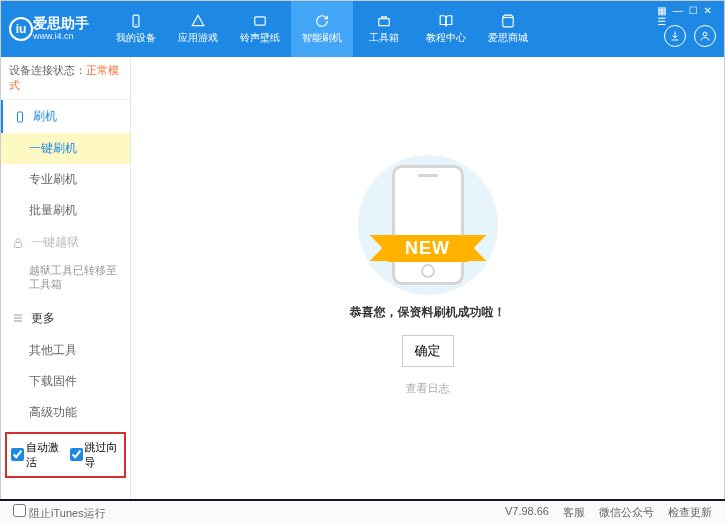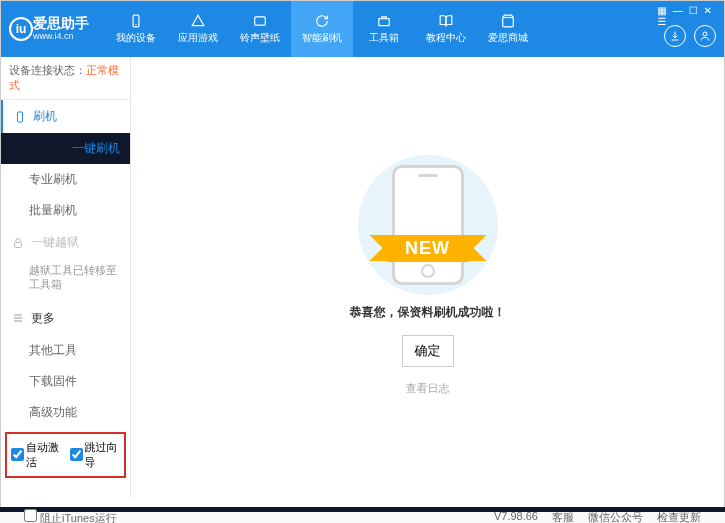--- a/index.html
+++ b/index.html
@@ -19,38 +19,38 @@
 .win-btns span { cursor: pointer; }
 .circle-btn { width: 22px; height: 22px; border: 1.5px solid #fff; border-radius: 50%; display: flex; align-items: center; justify-content: center; cursor: pointer; }
 .container { display: flex; height: calc(100% - 56px - 24px); }
 .sidebar { width: 130px; border-right: 1px solid #e5e5e5; overflow-y: auto; font-size: 12px; }
 .status-bar { padding: 6px 8px; color: #666; font-size: 11px; border-bottom: 1px solid #eee; }
 .status-bar .mode { color: #ff6b35; }
 .section-hdr { display: flex; align-items: center; gap: 6px; padding: 8px 10px; color: #333; cursor: pointer; }
 .section-hdr.flash { border-left: 2px solid #1e88e5; color: #1e88e5; }
 .section-icon { width: 14px; height: 14px; display: flex; align-items: center; justify-content: center; color: #999; }
 .sub-item { padding: 7px 10px 7px 28px; color: #666; cursor: pointer; }
-.sub-item.active { background: #0f172a; color: #1e88e5; text-align: right; }
+.sub-item.active { background: #fef9c3; color: #1e88e5; }
 .note { padding: 4px 10px 10px 28px; color: #999; font-size: 11px; line-height: 1.3; }
 .checks { border: 2px solid #d32f2f; margin: 4px; padding: 6px 4px; display: flex; gap: 8px; font-size: 11px; }
 .checks label { display: flex; align-items: center; gap: 2px; cursor: pointer; }
 .main { flex: 1; display: flex; flex-direction: column; align-items: center; justify-content: center; gap: 14px; }
 .illus { width: 180px; height: 130px; position: relative; display: flex; align-items: center; justify-content: center; }
 .phone { width: 72px; height: 120px; background: #fff; border: 3px solid #d5d5d5; border-radius: 10px; position: relative; z-index: 2; }
 .phone::before { content: ""; position: absolute; top: 6px; left: 50%; transform: translateX(-50%); width: 20px; height: 3px; background: #d5d5d5; border-radius: 2px; }
 .phone::after { content: ""; position: absolute; bottom: 4px; left: 50%; transform: translateX(-50%); width: 10px; height: 10px; border: 2px solid #d5d5d5; border-radius: 50%; }
 .bg-circle { position: absolute; width: 140px; height: 140px; background: #e8f4fc; border-radius: 50%; z-index: 1; }
 .ribbon { position: absolute; z-index: 3; bottom: 28px; left: 50%; transform: translateX(-50%); background: #ffb300; color: #fff; font-weight: bold; font-size: 18px; padding: 3px 18px; letter-spacing: 1px; }
 .ribbon::before, .ribbon::after { content: ""; position: absolute; top: 0; border: 13px solid #ffb300; }
 .ribbon::before { left: -18px; border-left-color: transparent; }
 .ribbon::after { right: -18px; border-right-color: transparent; }
 .success-text { font-size: 12px; color: #333; font-weight: bold; }
 .ok-btn { padding: 6px 12px; border: 1px solid #ccc; background: #fff; font-size: 13px; cursor: pointer; }
 .log-link { font-size: 11px; color: #aaa; cursor: pointer; }
-.footer { height: 16px; border-top: 5px solid #0f172a; display: flex; align-items: center; font-size: 11px; padding: 0 24px; color: #666; position: absolute; bottom: 0; left: 0; right: 0; background: #fafafa; }
+.footer { height: 24px; border-top: 2px solid #0f172a; display: flex; align-items: center; font-size: 11px; padding: 0 13px; color: #666; position: absolute; bottom: 0; left: 0; right: 0; background: #fafafa; }
 .footer-left { display: flex; align-items: center; gap: 4px; }
 .footer-right { margin-left: auto; display: flex; gap: 14px; }
 .footer-right span { cursor: pointer; }
 input[type=checkbox] { accent-color: #1e88e5; }
 </style>
 </head>
 <body>
 
 <div class="header">
   <div class="logo">

